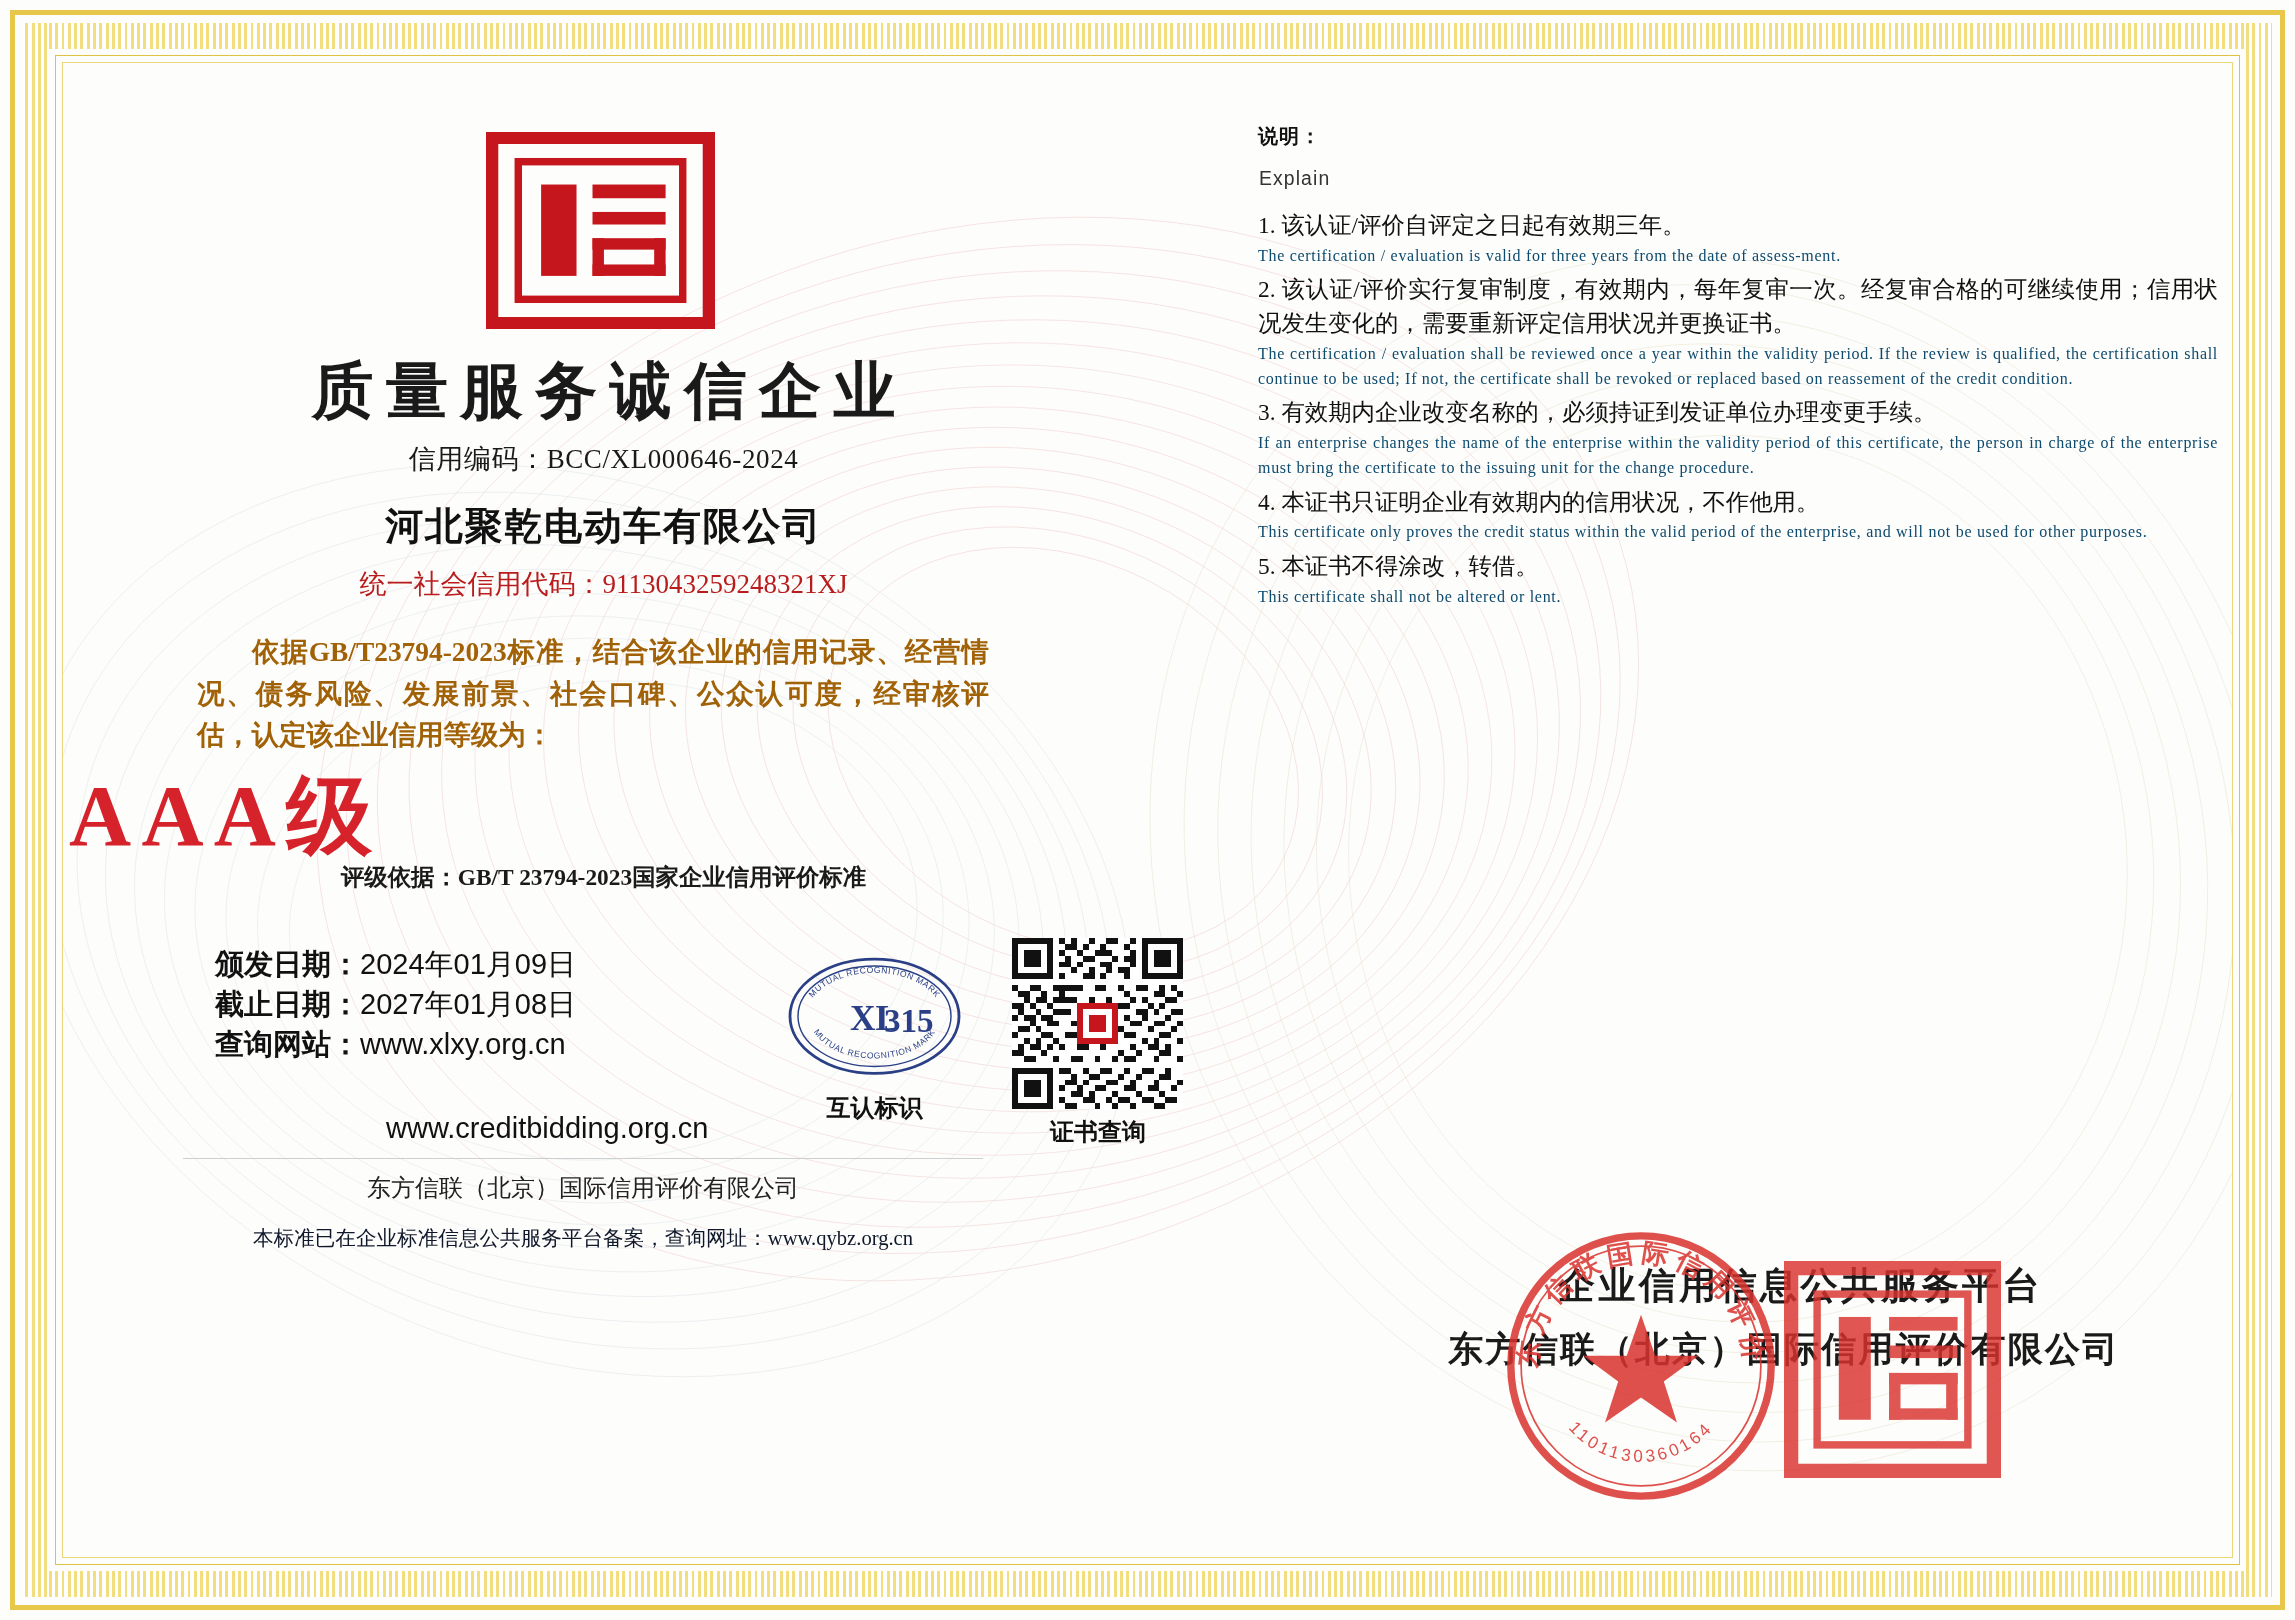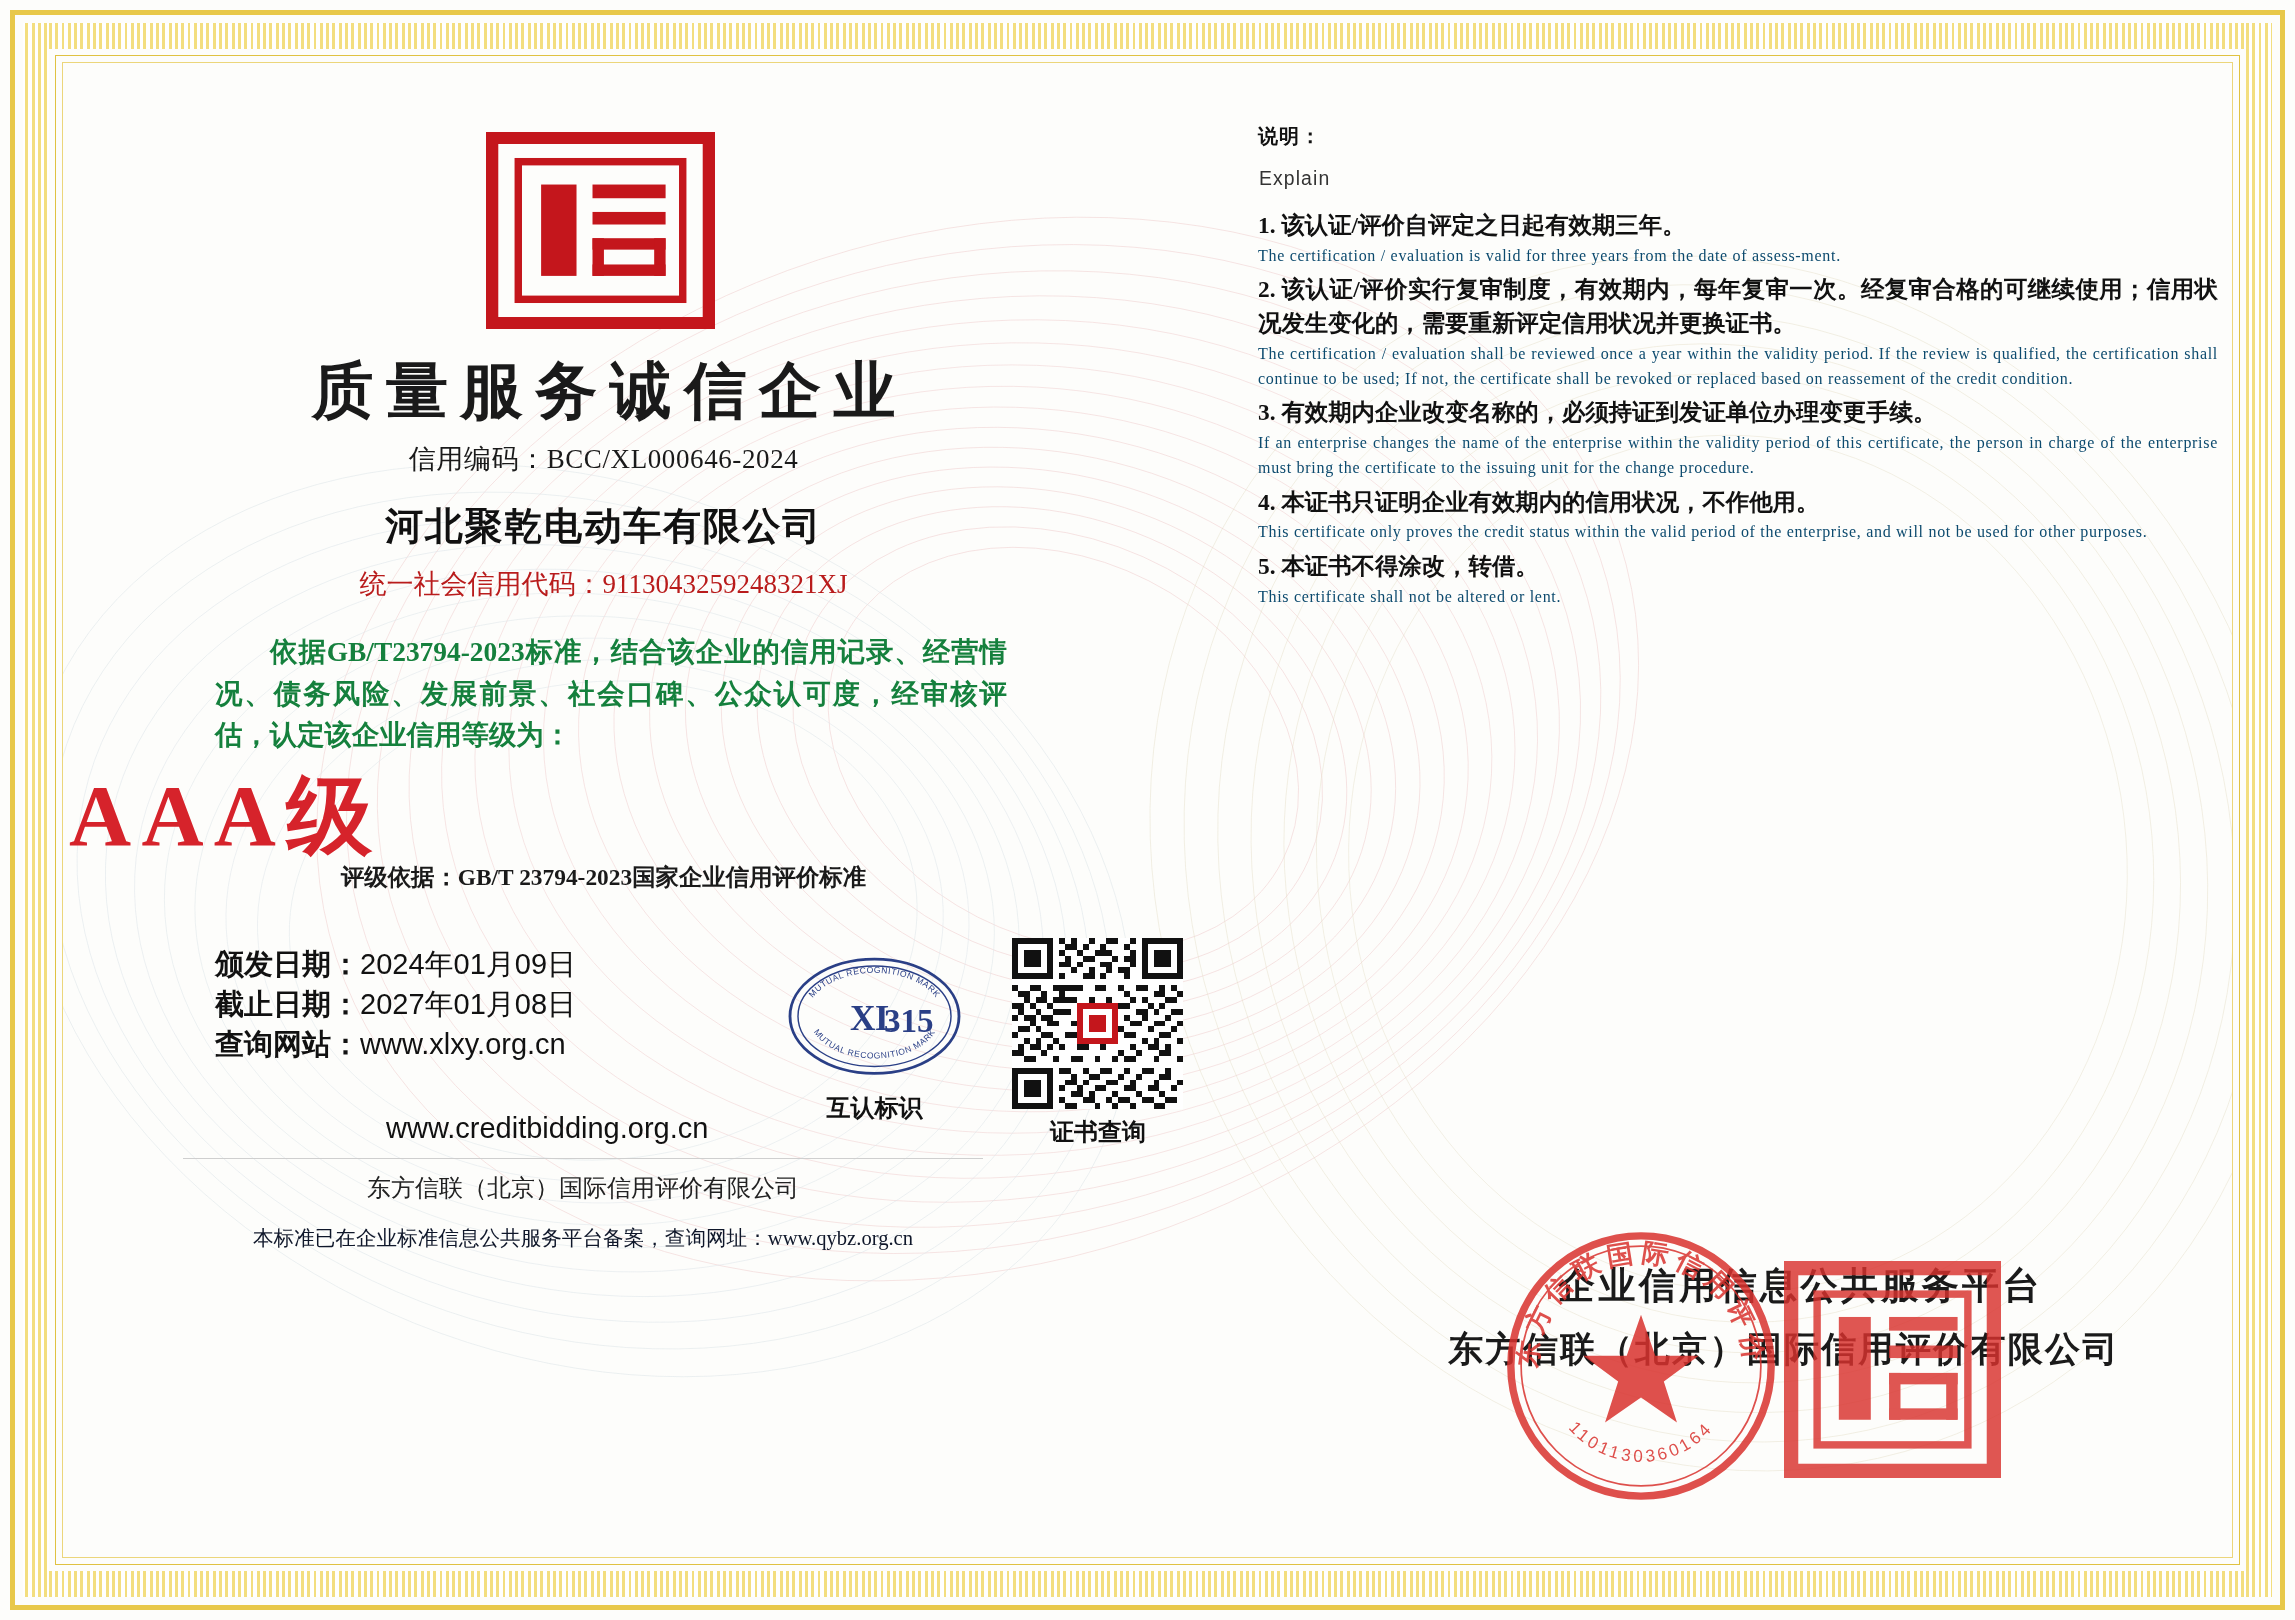--- a/index.html
+++ b/index.html
@@ -138,28 +138,28 @@
     left: 0;
     top: 497px;
     width: 1069px;
     text-align: center;
     font-size: 27px;
     color: #b91c1c;
   }
 
   .statement {
     position: absolute;
-    left: 146px;
+    left: 128px;
     top: 563px;
     width: 792px;
     font-family: "Liberation Serif", serif;
     font-weight: bold;
     font-size: 27.4px;
     line-height: 1.52;
-    color: #15803d;
+    color: #a16207;
     text-align: justify;
     text-indent: 55px;
   }
 
   .grade {
     position: absolute;
     left: 0;
     top: 689px;
     width: 1069px;
     color: #d6232b;
@@ -309,21 +309,21 @@
     letter-spacing: 1.1px;
   }
   .explain-body {
     position: absolute;
     left: 23px;
     top: 140px;
     width: 960px;
   }
   .ex-cn {
     font-family: "Liberation Serif", serif;
-    font-weight: bold;
+    font-weight: normal;
     font-size: 23.4px;
     line-height: 1.44;
     color: #111;
     text-align: justify;
     margin: 0 0 1.1px 0;
   }
   .ex-en {
     font-family: Liberation Serif, serif;
     font-size: 16px;
     line-height: 1.56;

